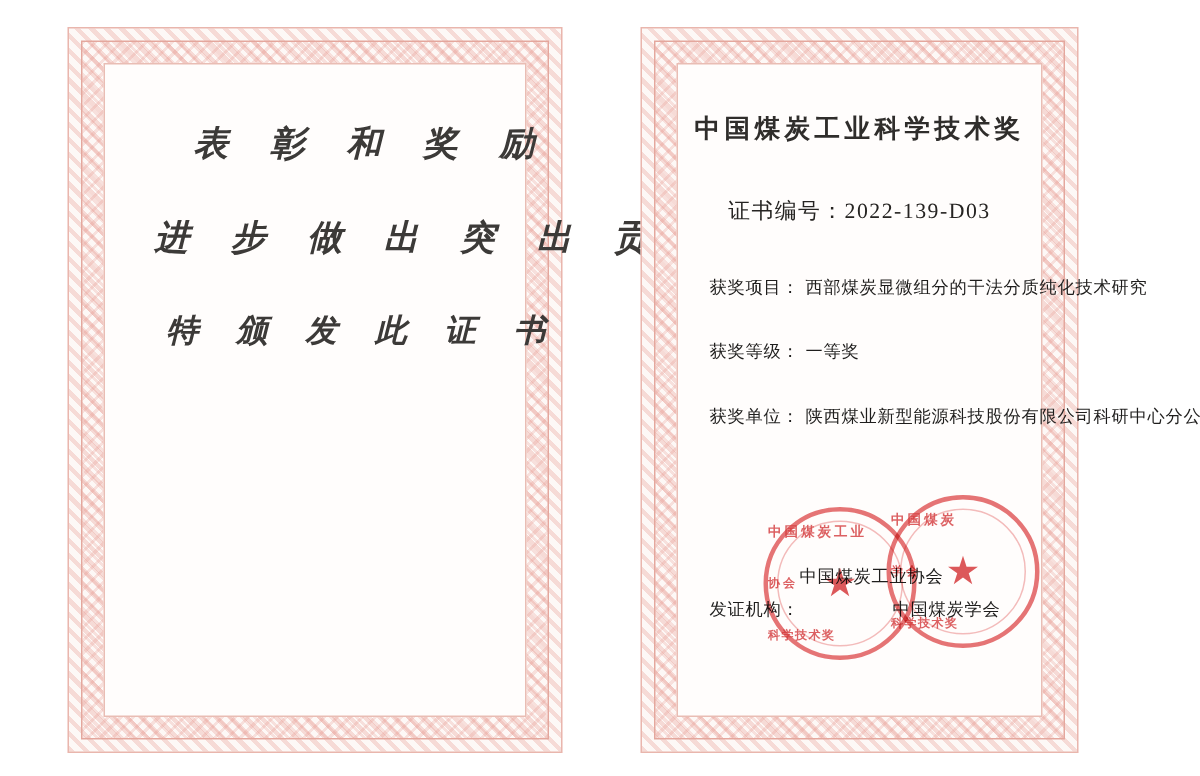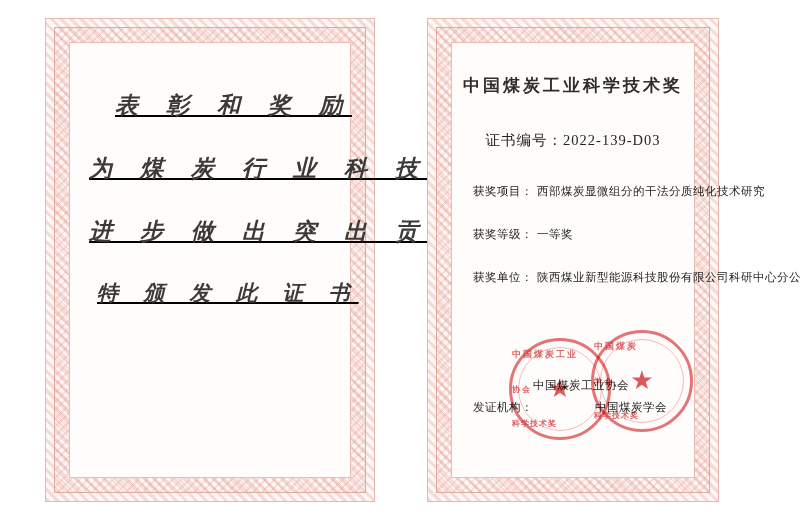--- a/index.html
+++ b/index.html
@@ -81,25 +81,24 @@
   .content {
     position: absolute;
     inset: 24px;
     box-sizing: border-box;
     padding: 0;
   }
 
   
   .left-lines {
     position: absolute;
-    top: 48px;
+    top: 38px;
     left: 0;
     right: 0;
-    padding: 0 20px;
-    text-decoration: underline;
+    padding: 0 34px;
   }
   .brush-line {
     text-align: center;
     color: #3c3a38;
     font-family: "DejaVu Serif", serif;
     font-weight: 700;
     font-size: 23px;
     letter-spacing: 10px;
     margin: 0 0 32px 0;
     white-space: nowrap;
@@ -230,21 +229,20 @@
       <div class="corner tl"></div>
       <div class="corner tr"></div>
       <div class="corner bl"></div>
       <div class="corner br"></div>
     </div>
     <div class="border-inner"></div>
 
     <div class="content">
       <div class="left-lines">
         <div class="brush-line l1">表 彰 和 奖 励</div>
-        <div class="brush-line l2">为 煤 炭 行 业 科 技</div>
         <div class="brush-line l3">进 步 做 出 突 出 贡</div>
         <div class="brush-line last">特 颁 发 此 证 书</div>
       </div>
     </div>
   </div>
 
   <div class="cert cert-right">
     <div class="border-outer"></div>
     <div class="border-mid">
       <div class="corner tl"></div>

